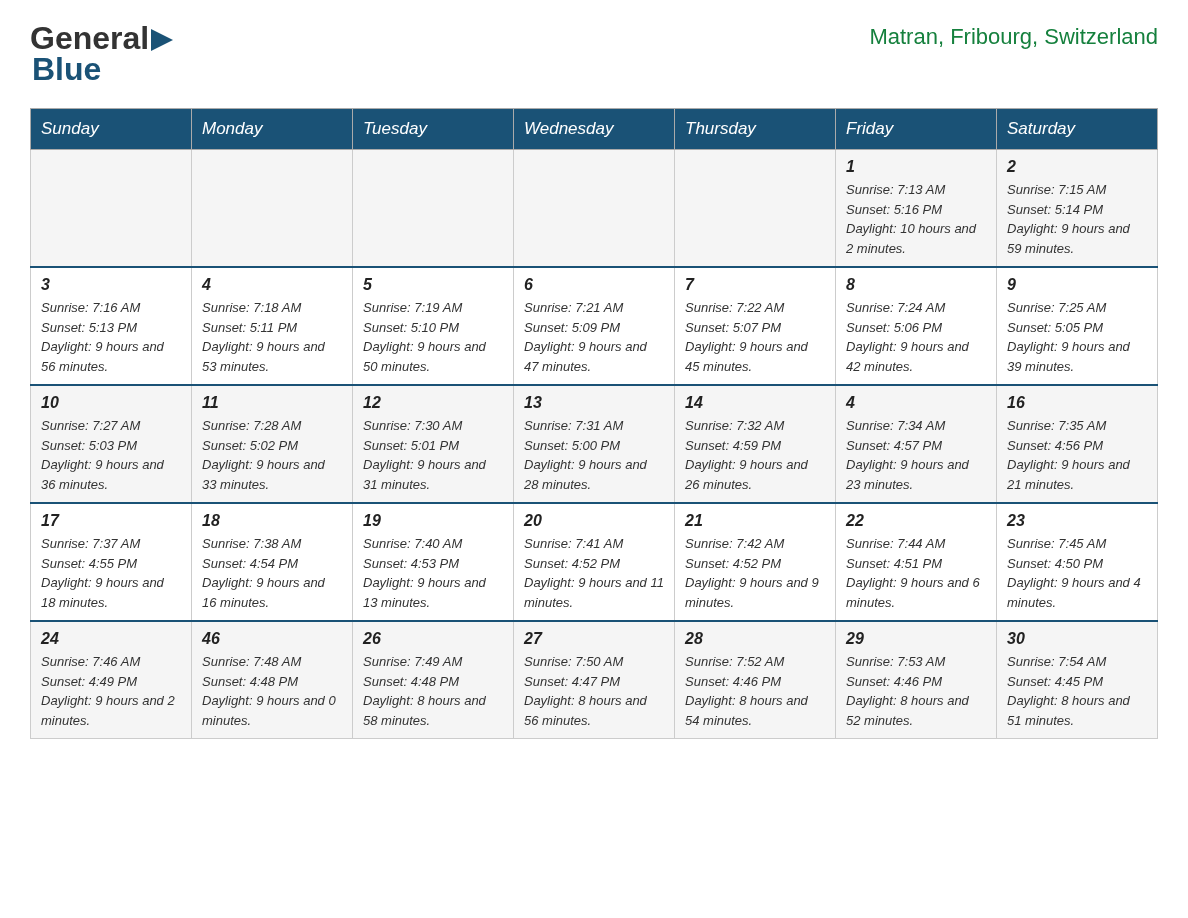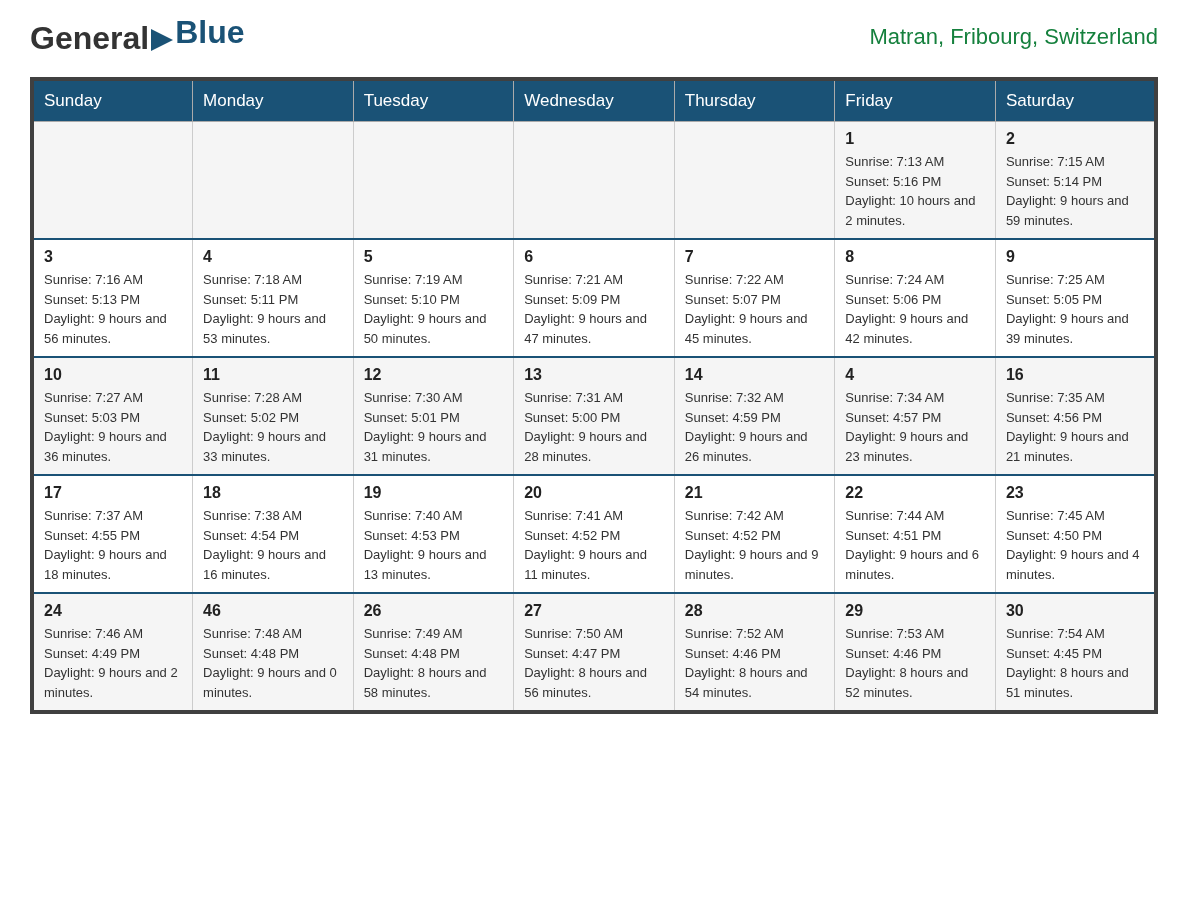--- a/index.html
+++ b/index.html
@@ -11,41 +11,42 @@
       padding: 20px 30px;
     }
     .header {
       display: flex;
       justify-content: space-between;
       align-items: flex-start;
       margin-bottom: 20px;
     }
     .logo {
       display: flex;
-      flex-direction: row;
+      flex-direction: column;
       align-items: flex-start;
     }
     .title-section {
       text-align: right;
     }
     .month-title {
       font-size: 52px;
       font-weight: normal;
       color: #222;
       line-height: 1.1;
     }
     .location {
       font-size: 22px;
       color: #15803d;
       margin-top: 4px;
     }
     .calendar {
       width: 100%;
       border-collapse: collapse;
-      border: 4px solid #404040;
+      border: 1px solid #404040;
+      font-style: italic;
     }
     .calendar th {
       background-color: #1a5276;
       color: #fff;
       text-align: left;
       padding: 10px 10px;
       font-size: 17px;
       font-weight: normal;
       border: 1px solid #aaa;
       width: calc(100% / 7);

